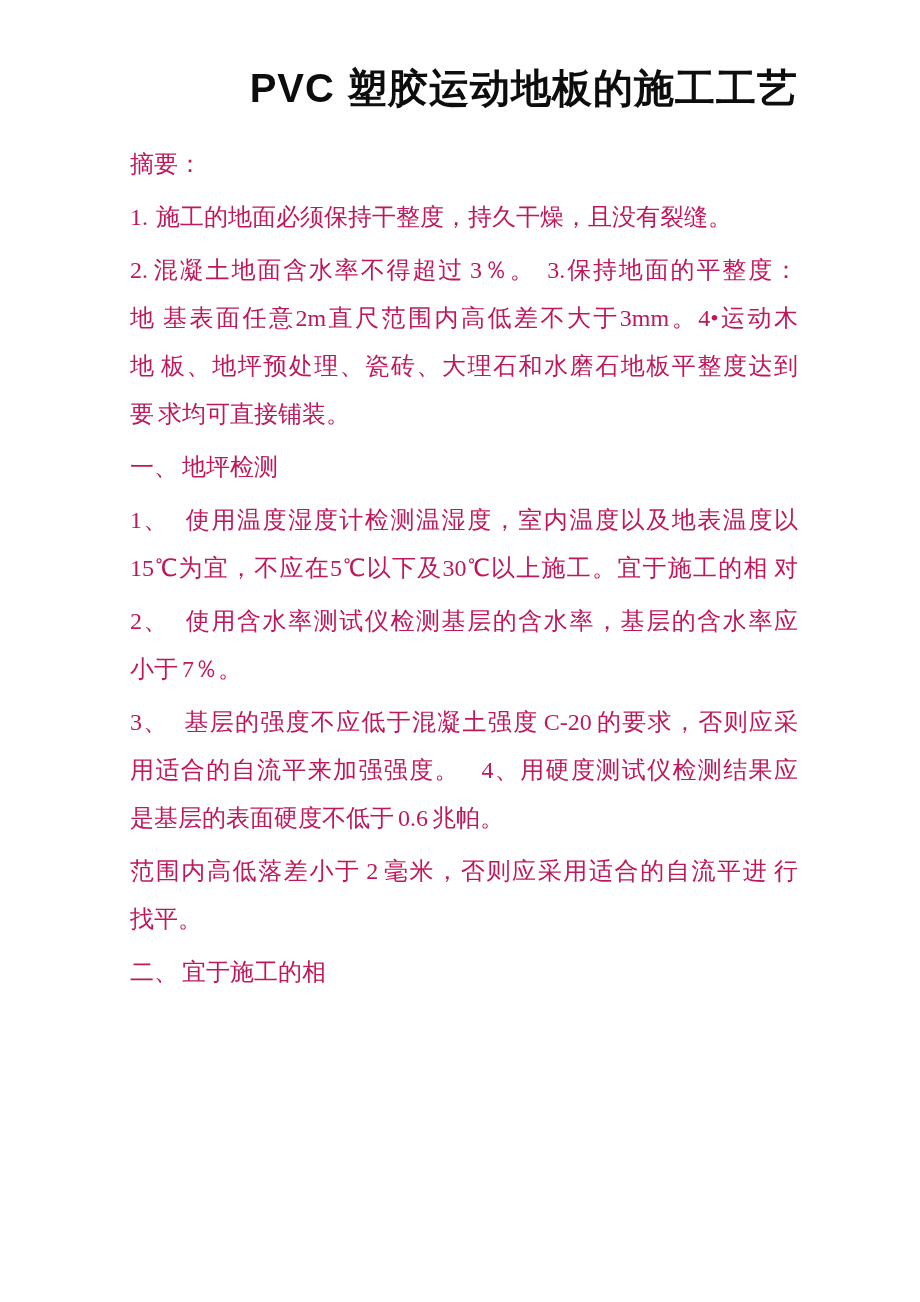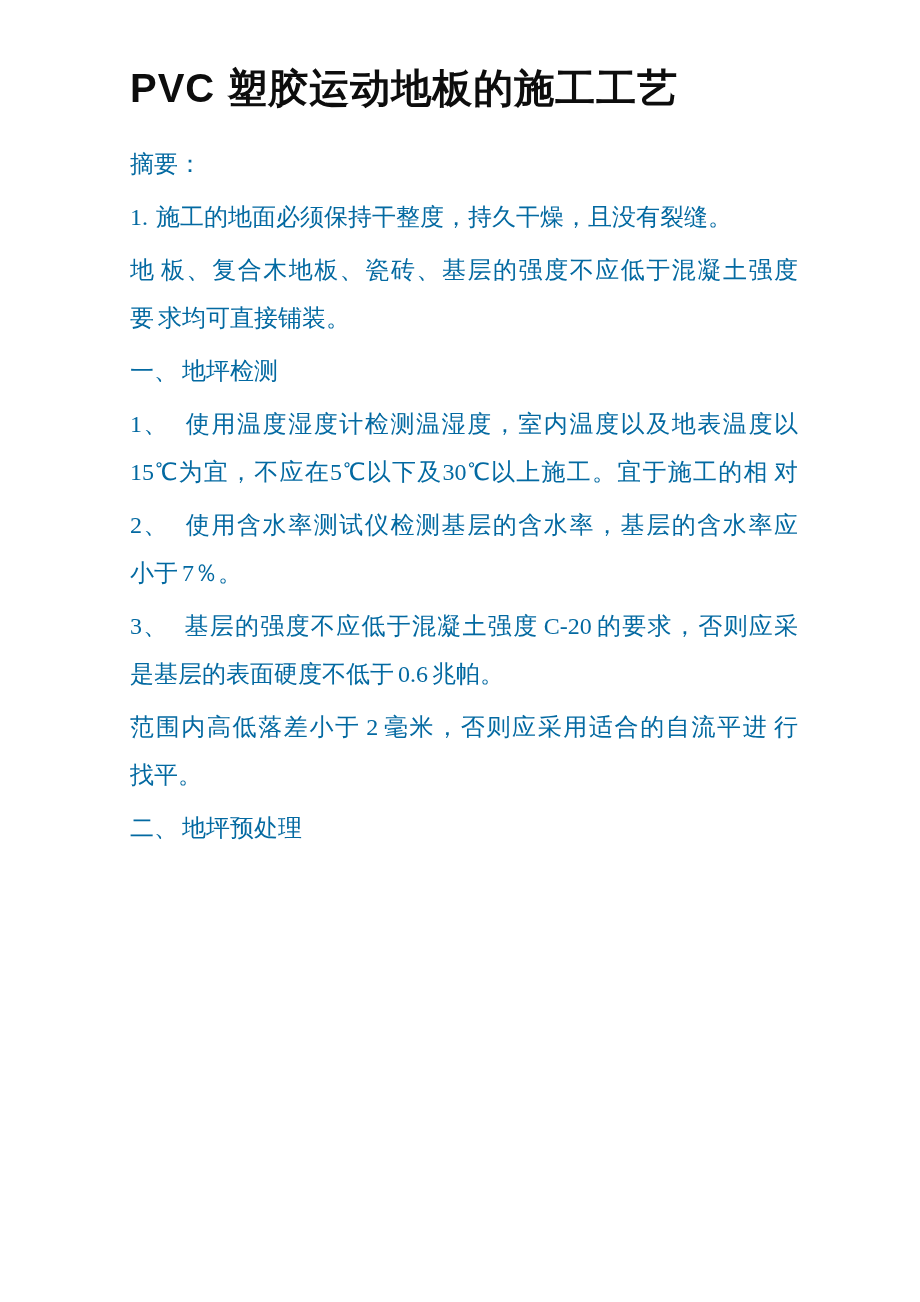--- a/index.html
+++ b/index.html
@@ -14,35 +14,35 @@
     background: #ffffff;
     padding: 62px 122px 40px 130px;
     color: #151515;
     font-family: "Liberation Serif", serif;
   }
   .doc-title {
     font-family: "Liberation Sans", sans-serif;
     font-weight: 700;
     font-size: 40px;
     line-height: 52px;
-    text-align: left;
+    text-align: right;
     letter-spacing: 1px;
     margin: 0 0 26px 0;
     white-space: nowrap;
     color: #0d0d0d;
   }
   .para {
     margin: 0 0 5px 0;
   }
   .line {
     font-size: 24px;
     line-height: 48px;
     white-space: pre-wrap;
     word-spacing: -2px;
-    color: #0369a1;
+    color: #be185d;
   }
   .line.fill {
     text-align: justify;
     text-align-last: justify;
   }
 </style>
 </head>
 <body>
 
 <div class="page">
@@ -51,46 +51,49 @@
 
   <div class="para">
     <div class="line">摘要：</div>
   </div>
 
   <div class="para">
     <div class="line">1.  施工的地面必须保持干整度，持久干燥，且没有裂缝。</div>
   </div>
 
   <div class="para">
-    <div class="line fill">地 板、复合木地板、瓷砖、基层的强度不应低于混凝土强度</div>
+    <div class="line fill">2. 混凝土地面含水率不得超过 3％。  3.保持地面的平整度：</div>
+    <div class="line fill">地 基表面任意2m直尺范围内高低差不大于3mm。4•运动木</div>
+    <div class="line fill">地 板、地坪预处理、瓷砖、大理石和水磨石地板平整度达到</div>
     <div class="line">要 求均可直接铺装。</div>
   </div>
 
   <div class="para">
     <div class="line">一、 地坪检测</div>
   </div>
 
   <div class="para">
     <div class="line fill">1、   使用温度湿度计检测温湿度，室内温度以及地表温度以</div>
     <div class="line fill">15℃为宜，不应在5℃以下及30℃以上施工。宜于施工的相 对</div>
   </div>
 
   <div class="para">
     <div class="line fill">2、   使用含水率测试仪检测基层的含水率，基层的含水率应</div>
     <div class="line">小于 7％。</div>
   </div>
 
   <div class="para">
     <div class="line fill">3、   基层的强度不应低于混凝土强度 C-20 的要求，否则应采</div>
+    <div class="line fill">用适合的自流平来加强强度。    4、用硬度测试仪检测结果应</div>
     <div class="line">是基层的表面硬度不低于 0.6 兆帕。</div>
   </div>
 
   <div class="para">
     <div class="line fill">范围内高低落差小于 2 毫米，否则应采用适合的自流平进 行</div>
     <div class="line">找平。</div>
   </div>
 
   <div class="para">
-    <div class="line">二、 地坪预处理</div>
+    <div class="line">二、 宜于施工的相</div>
   </div>
 
 
 </div>
 
 </body></html>

